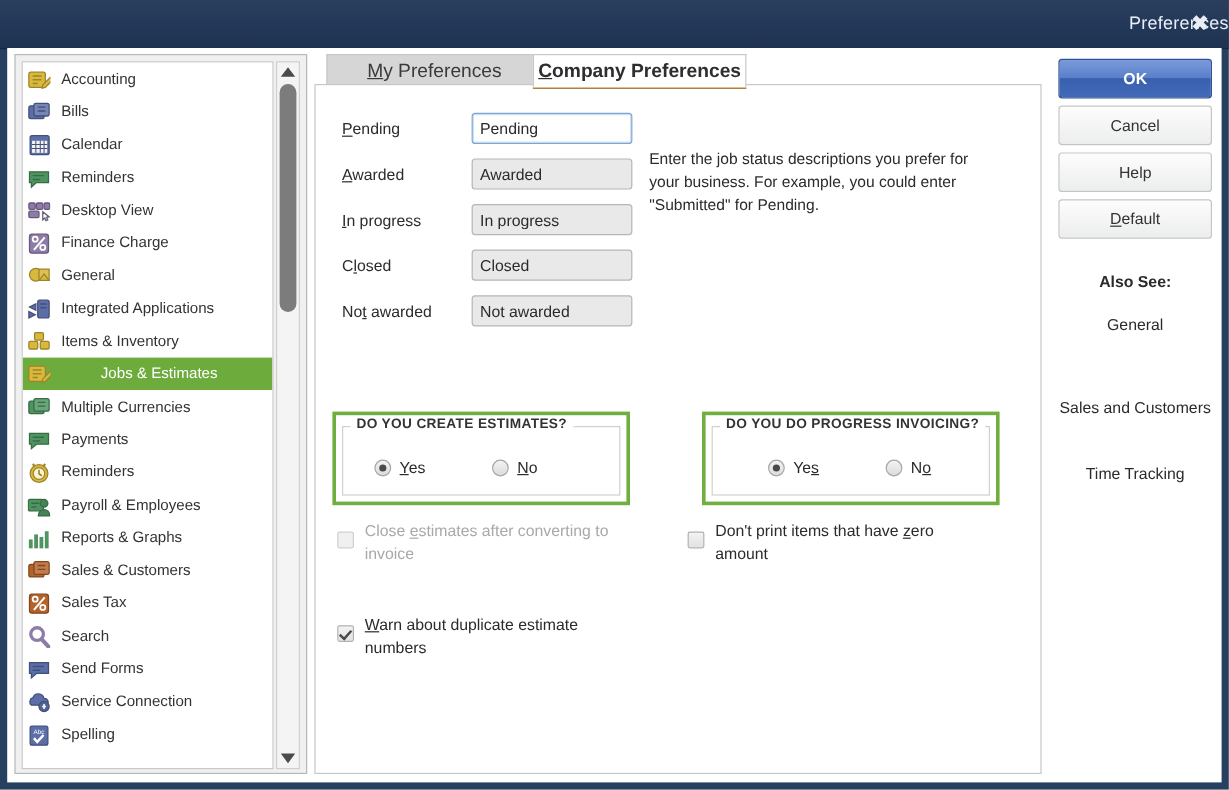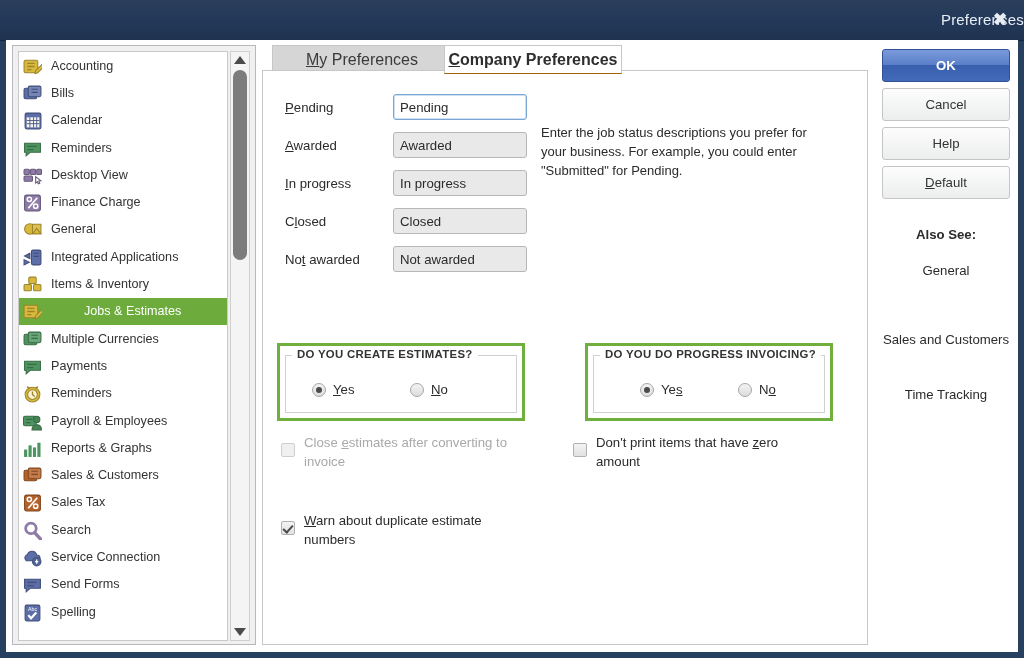--- a/index.html
+++ b/index.html
@@ -554,35 +554,35 @@
               <svg width="19" height="19" viewBox="0 0 18 18">
                 <circle cx="7.5" cy="7" r="5" fill="none" stroke="#8e7ba8" stroke-width="2.6"></circle>
                <path d="M11 11l5.5 6" stroke="#8e7ba8" stroke-width="3.2" stroke-linecap="round"></path>
               </svg>
             </span>
             <span class="side-item-label">Search</span>
           </div>
           <div class="side-item">
             <span class="sidebar-icon">
               <svg width="19" height="19" viewBox="0 0 18 18">
+                <path d="M1.5 4h15v8.5H7l-4 3.5V12.5H1.5z" fill="#5b6ea8" stroke="#424f79"></path>
+               <path d="M4 7h9M4 10h6" stroke="#424f79" stroke-width="1.1"></path>
+              </svg>
+            </span>
+            <span class="side-item-label">Send Forms</span>
+          </div>
+          <div class="side-item">
+            <span class="sidebar-icon">
+              <svg width="19" height="19" viewBox="0 0 18 18">
                 <path d="M3 12a3.4 3.4 0 011.2-5.9A4.6 4.6 0 0113 6.6 3 3 0 0115 12z" fill="#5b6ea8" stroke="#424f79"></path>
                <circle cx="13" cy="13" r="4" fill="#526397" stroke="#424f79"></circle>
                <path d="M13 11v4M11.5 13h3" stroke="#fff" stroke-width="1.2"></path>
               </svg>
             </span>
             <span class="side-item-label">Service Connection</span>
-          </div>
-          <div class="side-item">
-            <span class="sidebar-icon">
-              <svg width="19" height="19" viewBox="0 0 18 18">
-                <path d="M1.5 4h15v8.5H7l-4 3.5V12.5H1.5z" fill="#5b6ea8" stroke="#424f79"></path>
-               <path d="M4 7h9M4 10h6" stroke="#424f79" stroke-width="1.1"></path>
-              </svg>
-            </span>
-            <span class="side-item-label">Send Forms</span>
           </div>
           <div class="side-item">
             <span class="sidebar-icon">
               <svg width="19" height="19" viewBox="0 0 18 18">
                 <rect x="2" y="2" width="14" height="15" rx="1.5" fill="#5b6ea8" stroke="#424f79"></rect>
                <text x="9" y="8" font-size="5" fill="#fff" text-anchor="middle" font-family="sans-serif">Abc</text>
                <path d="M5 11.5l2.6 3 5-5.5" stroke="#fff" stroke-width="2" fill="none"></path>
               </svg>
             </span>
             <span class="side-item-label">Spelling</span>

